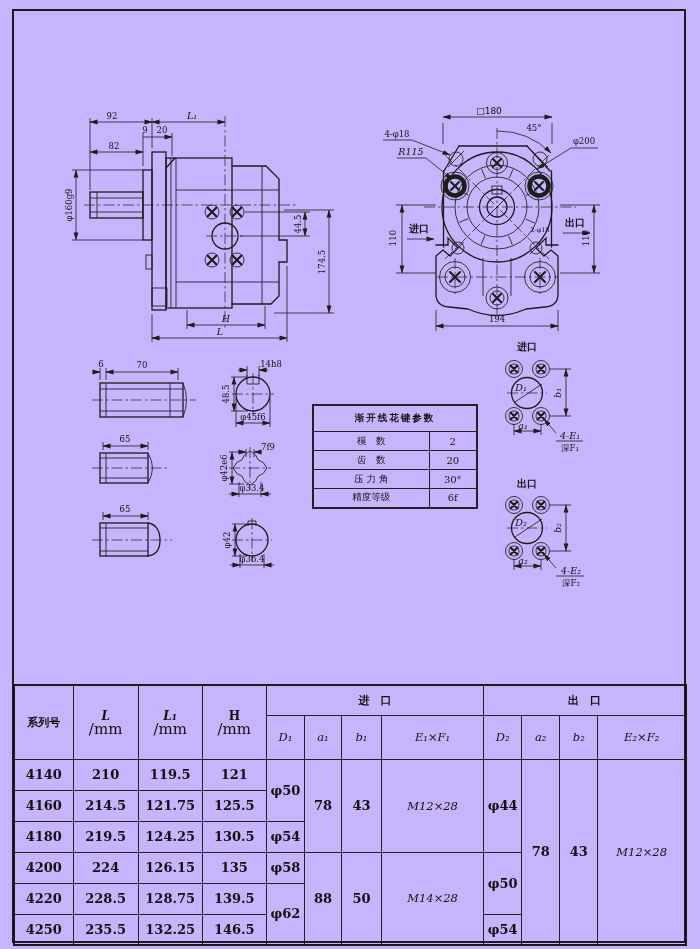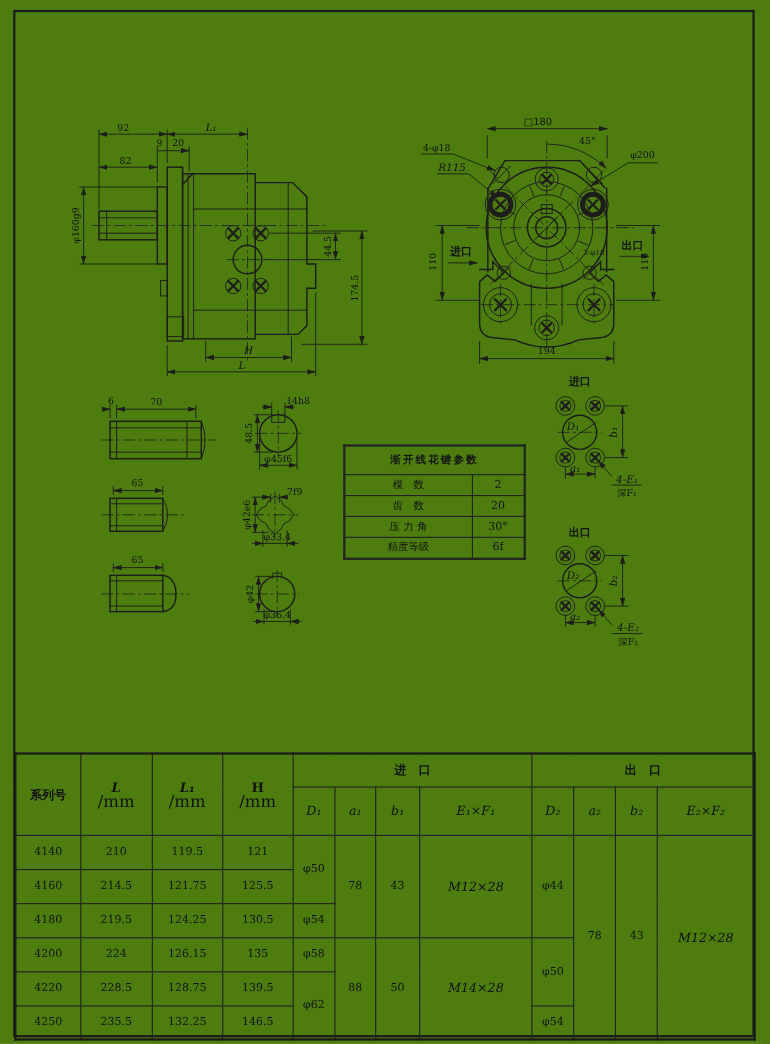--- a/index.html
+++ b/index.html
@@ -1,16 +1,16 @@
 <!DOCTYPE html>
 <html><head>
 <meta charset="utf-8">
 <style>
   html,body{margin:0;padding:0;background:#e8e6e0;}
-  .sheet{position:relative;width:700px;height:949px;background:#4d7c0f;overflow:hidden;
+  .sheet{position:relative;width:700px;height:949px;background:#c4b5fd;overflow:hidden;
          font-family:"DejaVu Serif","Liberation Serif",serif;color:#161616;}
   .frame{position:absolute;left:12px;top:9px;width:674px;height:934px;border:2px solid #1b1b1b;box-sizing:border-box;}
   svg{position:absolute;left:0;top:0;}
   
   .ol{stroke:#1d1d1b;stroke-width:1.3;fill:none;stroke-linecap:round;}
   .tn{stroke:#1d1d1b;stroke-width:.85;fill:none;}
   .cl{stroke:#1d1d1b;stroke-width:.7;fill:none;stroke-dasharray:11 3 2.5 3;}
   .dim{stroke:#1d1d1b;stroke-width:.8;fill:none;}
   .xb{stroke:#1d1d1b;stroke-width:2.1;stroke-linecap:round;fill:none;}
   .dk{stroke:#1d1d1b;stroke-width:4.5;fill:none;}
@@ -23,21 +23,21 @@
   
   .spline{position:absolute;left:312px;top:404px;width:164px;border-collapse:collapse;table-layout:fixed;
           font-family:"DejaVu Sans",sans-serif;font-size:9.5px;color:#141414;border:2px solid #222;}
   .spline td{border:1.3px solid #222;text-align:center;vertical-align:middle;padding:0;}
   .spline .ttl{height:25px;letter-spacing:2px;font-weight:600;}
   .spline .lr{height:19px;}
   .spline .vv{font-family:"DejaVu Serif",serif;font-size:10px;}
   
   .dtable{position:absolute;left:13px;top:684px;width:674px;height:260px;border-collapse:collapse;table-layout:fixed;
           font-family:"DejaVu Serif","Liberation Serif",serif;color:#121212;border:2.4px solid #1b1b1b;}
-  .dtable td,.dtable th{border:1.4px solid #222;text-align:center;vertical-align:middle;padding:0;font-weight:normal;font-size:10px;}
+  .dtable td,.dtable th{border:1.4px solid #222;text-align:center;vertical-align:middle;padding:0;font-weight:bold;font-size:13px;}
   .dtable th{font-family:"DejaVu Sans",sans-serif;font-size:11px;font-weight:600;}
   .dtable .var{font-family:"DejaVu Serif",serif;font-style:italic;font-weight:normal;font-size:11.5px;}
   .hv{font-family:"DejaVu Serif",serif;font-style:italic;font-weight:bold;font-size:12px;line-height:13px;}
   .hvu{font-family:"DejaVu Serif",serif;font-style:normal;font-weight:bold;font-size:12px;line-height:13px;}
   .hu{font-family:"DejaVu Serif",serif;font-weight:normal;font-size:15px;line-height:12px;}
   tr.h1{height:30px;} tr.h2{height:44px;} tr.b{height:31px;}
 </style>
 </head>
 <body>
 

